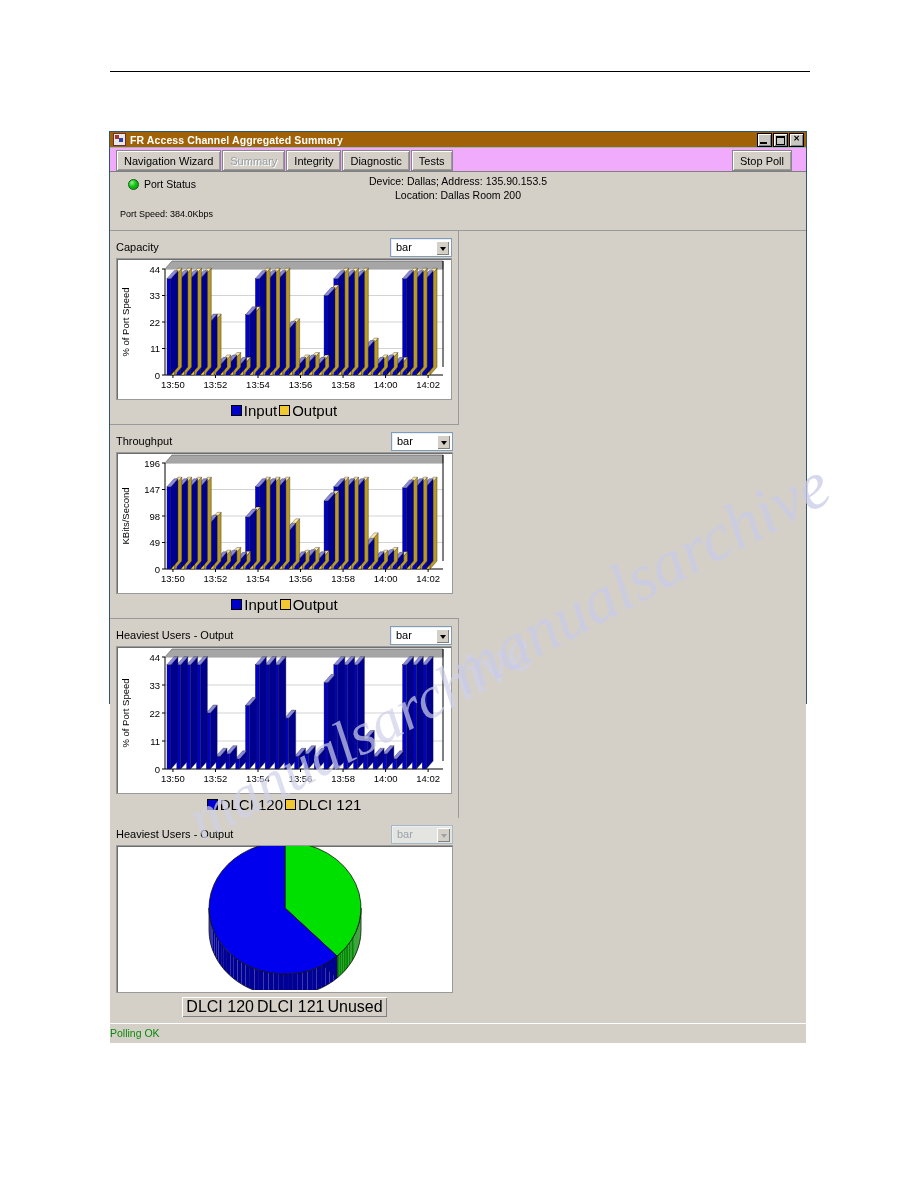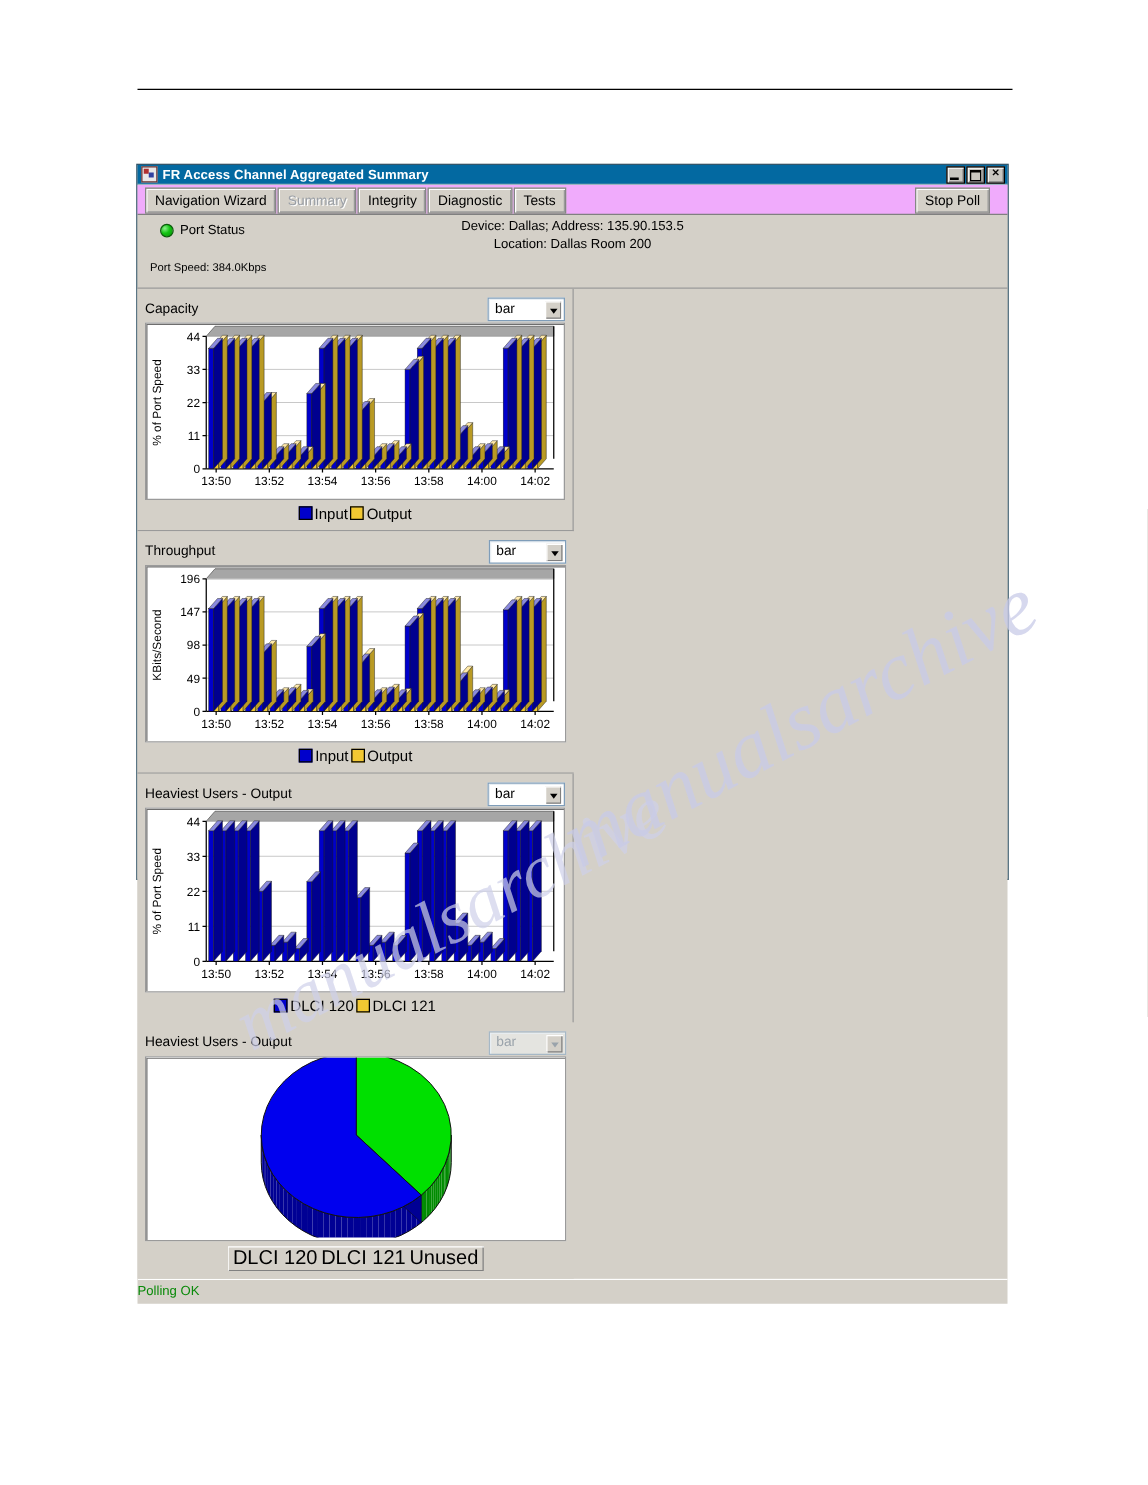--- a/index.html
+++ b/index.html
@@ -10,21 +10,21 @@
   }
   .page-rule{position:absolute;left:110px;top:71px;width:700px;height:1px;background:#000;}
 
   
   .window{
     position:absolute;left:109px;top:131px;width:698px;height:573px;
     background:#d4d0c8;border:1px solid #31556b;
     box-sizing:border-box;
   }
   .titlebar{
-    height:15px;background:#0369a1;
+    height:15px;background:#a16207;
     display:flex;align-items:center;padding:0 2px 0 3px;
     border-bottom:1px solid #9eb4c0;
   }
   .title-icon{width:11px;height:11px;flex:none;position:relative;margin-right:4px;
     background:#e8e8e8;border:1px solid #6b3030;}
   .title-icon:before{content:"";position:absolute;left:1px;top:1px;width:4px;height:4px;background:#b03030;}
   .title-icon:after{content:"";position:absolute;left:5px;top:4px;width:4px;height:4px;background:#3040a0;}
   .title-text{color:#ffffff;font-size:10.5px;font-weight:bold;letter-spacing:.1px;white-space:nowrap;}
   .title-btns{margin-left:auto;display:flex;gap:1px;}
   .tb-btn{width:13px;height:12px;background:#c8c6c0;border:1px solid #000;
@@ -82,21 +82,21 @@
   .combo.disabled .cv{color:#9aa3ab;}
   .combo.disabled .arrow:after{border-top-color:#9aa3ab;}
 
   .plotbox{background:#ffffff;border:1px solid #9a9a9a;
      box-shadow:inset 1px 1px 0 #6e6e6e;
      height:140px;position:relative;overflow:hidden;}
   .plotbox.tall{height:146px;}
   .legend{height:15px;display:flex;align-items:center;justify-content:center;gap:2px;margin-top:3px;}
   .legend .item{display:flex;align-items:center;gap:2px;}
   .legend .sw{width:9px;height:9px;border:1px solid #000;}
-  .legend .lt{font-size:12px;color:#000;}
+  .legend .lt{font-size:15px;color:#000;}
   .legend-wrap{display:flex;justify-content:center;margin-top:4px;}
   .legend-inner{display:flex;align-items:center;gap:3px;padding:1px 4px;
       background:#d4d0c8;box-shadow:inset 1px 1px 0 #ffffff, inset -1px -1px 0 #808080;}
 
   svg{display:block;}
 
   .statusbar{height:20px;background:#d4d0c8;display:flex;align-items:center;
      box-shadow:inset 0 1px 0 #ffffff;}
   .statusbar span{font-size:10.5px;color:#0a8a0a;}
 

